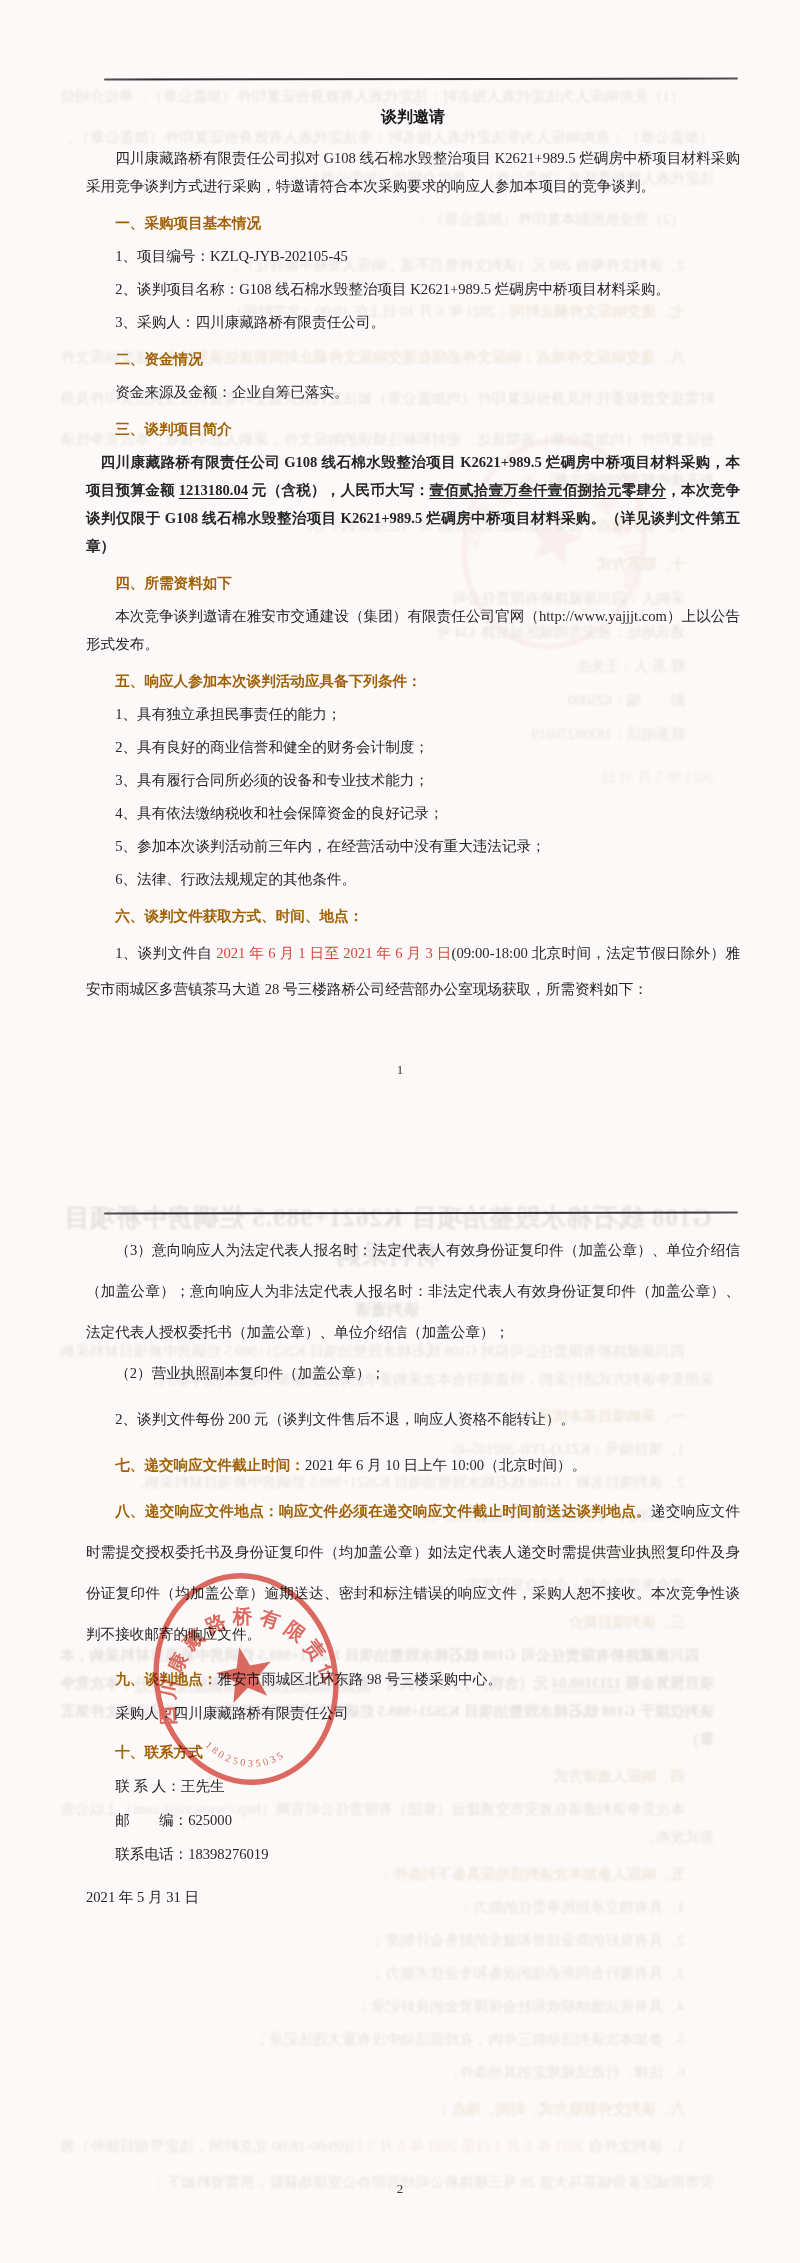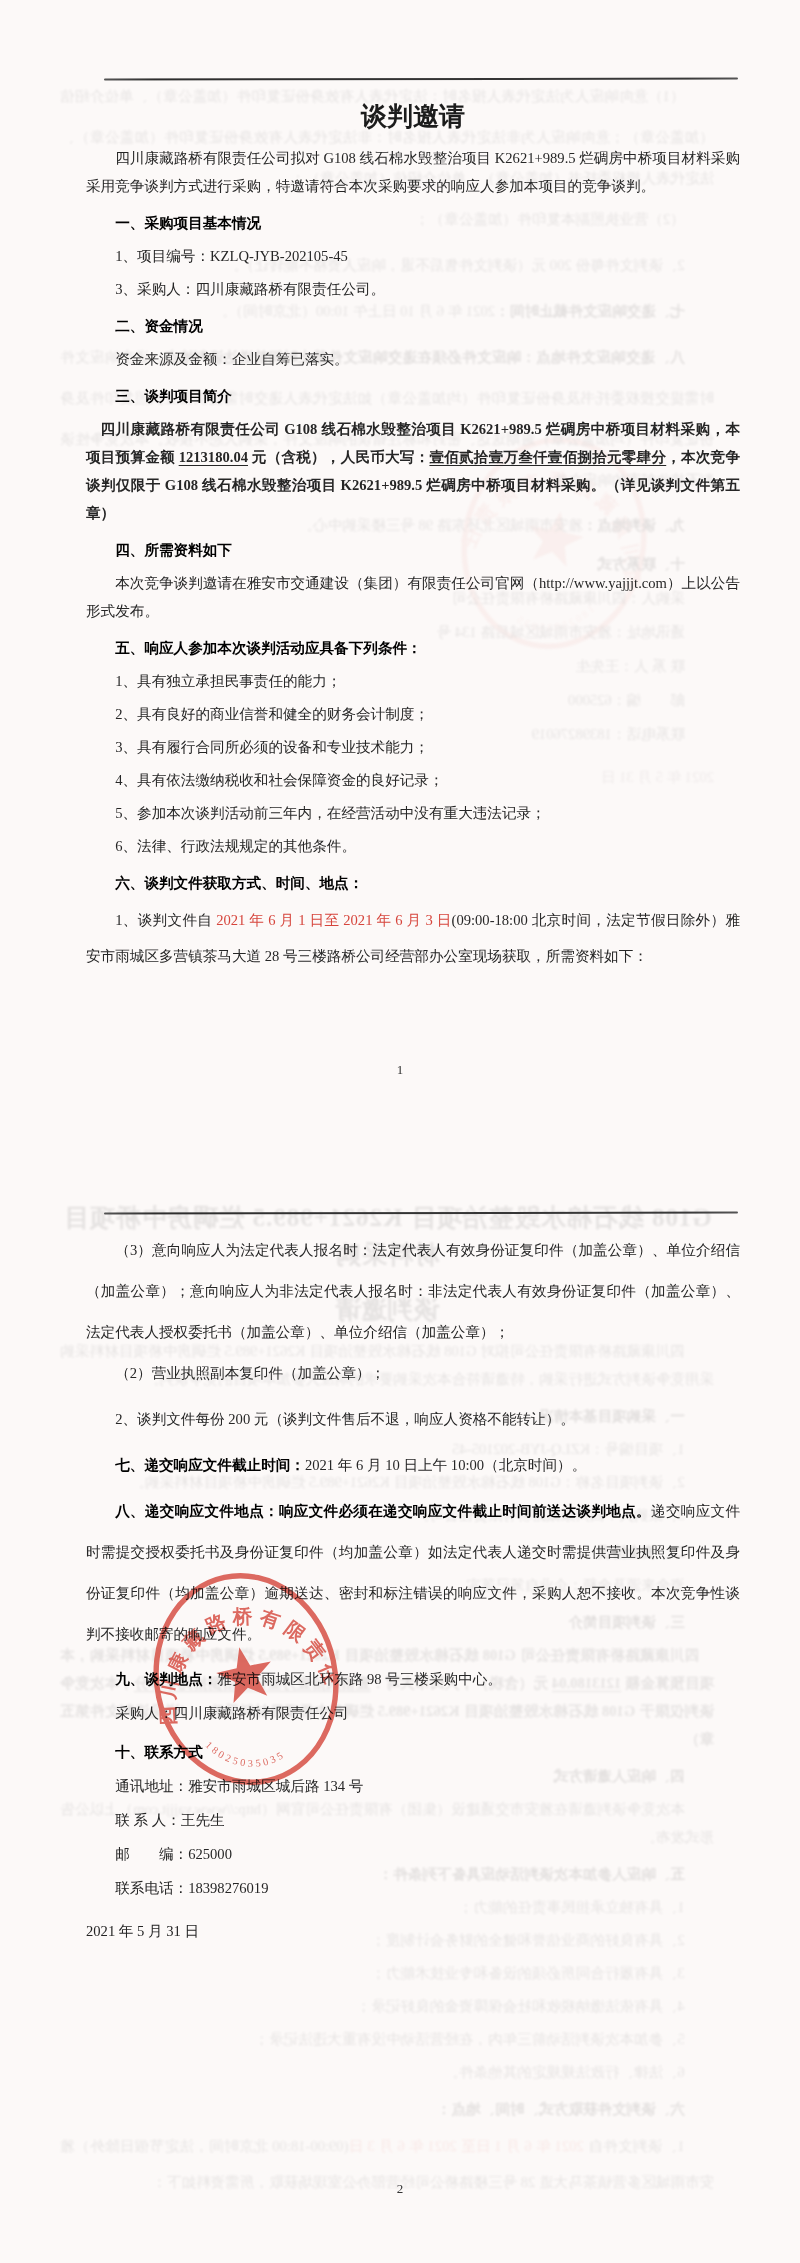--- a/index.html
+++ b/index.html
@@ -18,32 +18,32 @@
     margin:0 2px 0 18px; border-radius:2px; transform:rotate(-0.08deg);
   }
   .p1-rule { margin-top:18px; }
   .p2-rule { margin-top:27px; }
   .doc-title {
     margin-top:14px; text-align:center; font-weight:bold;
     font-size:25px; line-height:37px; letter-spacing:1px; color:#1c1c1c;
   }
   .doc-subtitle {
     margin-top:23px; text-align:center; font-weight:bold;
-    font-size:26px; line-height:28px; color:#1c1c1c;
+    font-size:16px; line-height:28px; color:#1c1c1c;
   }
   .para {
     font-size:14.6px; line-height:28px; text-align:justify;
     margin:0; color:#262626;
   }
   .ind2 { text-indent:2em; }
   .ind1 { text-indent:1em; }
   .mt-s { margin-top:5px; }
   .mt-m { margin-top:9px; }
   .mt-l { margin-top:13px; }
-  .heading { font-weight:bold; color:#000000;font-family:Liberation Serif, serif; }
+  .heading { font-weight:bold; color:#a16207;font-family:Liberation Serif, serif; }
   .bold { font-weight:bold; }
   .u { text-decoration:underline; text-underline-offset:3px; }
   .red { color:var(--accent-red,#d6453c); }
   .airy { line-height:36px; }
   .p2-para { line-height:41px; }
   .contact-row { font-size:14.6px; line-height:30px; margin-top:4px; color:#262626; }
   .date-line {
     margin-top:14px; text-align:left; padding-right:86px;
     font-size:14.6px; line-height:28px;
   }
@@ -115,20 +115,21 @@
     <div class="page-inner" id="p1inner">
       <div class="rule p1-rule"></div>
 
 
       <div class="doc-subtitle">谈判邀请</div>
 
       <p class="para ind2 mt-l">四川康藏路桥有限责任公司拟对 G108 线石棉水毁整治项目 K2621+989.5 烂碉房中桥项目材料采购采用竞争谈判方式进行采购，特邀请符合本次采购要求的响应人参加本项目的竞争谈判。</p>
 
       <p class="para ind2 mt-m heading">一、采购项目基本情况</p>
       <p class="para ind2 mt-s">1、项目编号：KZLQ-JYB-202105-45</p>
+      <p class="para ind2 mt-s">2、谈判项目名称：G108 线石棉水毁整治项目 K2621+989.5 烂碉房中桥项目材料采购。</p>
       <p class="para ind2 mt-s">3、采购人：四川康藏路桥有限责任公司。</p>
 
       <p class="para ind2 mt-m heading">二、资金情况</p>
       <p class="para ind2 mt-s">资金来源及金额：企业自筹已落实。</p>
 
       <p class="para ind2 mt-m heading">三、谈判项目简介</p>
       <p class="para ind1 mt-s bold"><span>四川康藏路桥有限责任公司 G108 线石棉水毁整治项目 K2621+989.5 烂碉房中桥项目材料采购，本项目预算金额 </span><span class="u">1213180.04</span><span> 元（含税），人民币大写：</span><span class="u">壹佰贰拾壹万叁仟壹佰捌拾元零肆分</span><span>，本次竞争谈判仅限于 G108 线石棉水毁整治项目 K2621+989.5 烂碉房中桥项目材料采购。（详见谈判文件第五章）</span></p>
 
       <p class="para ind2 mt-m heading">四、所需资料如下</p>
       <p class="para ind2 mt-s">本次竞争谈判邀请在雅安市交通建设（集团）有限责任公司官网（http://www.yajjjt.com）上以公告形式发布。</p>
@@ -195,21 +196,20 @@
 
       <p class="para ind2 p2-para mt-s"><span class="heading">七、递交响应文件截止时间：</span><span>2021 年 6 月 10 日上午 10:00（北京时间）。</span></p>
 
       <p class="para ind2 p2-para mt-s"><span class="heading">八、递交响应文件地点：响应文件必须在递交响应文件截止时间前送达谈判地点。</span><span>递交响应文件时需提交授权委托书及身份证复印件（均加盖公章）如法定代表人递交时需提供营业执照复印件及身份证复印件（均加盖公章）逾期送达、密封和标注错误的响应文件，采购人恕不接收。本次竞争性谈判不接收邮寄的响应文件。</span></p>
 
       <p class="para ind2 mt-m" style="line-height:30px"><span class="heading">九、谈判地点：</span><span>雅安市雨城区北环东路 98 号三楼采购中心。</span></p>
 
       <p class="para ind2 contact-row">采购人：四川康藏路桥有限责任公司</p>
 
       <p class="para ind2 mt-m heading" style="line-height:30px">十、联系方式</p>
-      <p class="para ind2 contact-row">通讯地址：雅安市雨城区城后路 134 号</p>
       <p class="para ind2 contact-row">联 系 人：王先生</p>
       <p class="para ind2 contact-row">邮　　编：625000</p>
       <p class="para ind2 contact-row">联系电话：18398276019</p>
 
       <div class="date-line">2021 年 5 月 31 日</div>
 
       <div class="stamp">
         <svg viewBox="0 0 200 230" xmlns="http://www.w3.org/2000/svg">
           <ellipse cx="100" cy="115" rx="91" ry="106" fill="none" stroke="currentColor" stroke-width="5.5"></ellipse>
           <path id="sealArc" d="M 20 152 A 80 94 0 1 1 180 152" fill="none"></path>

